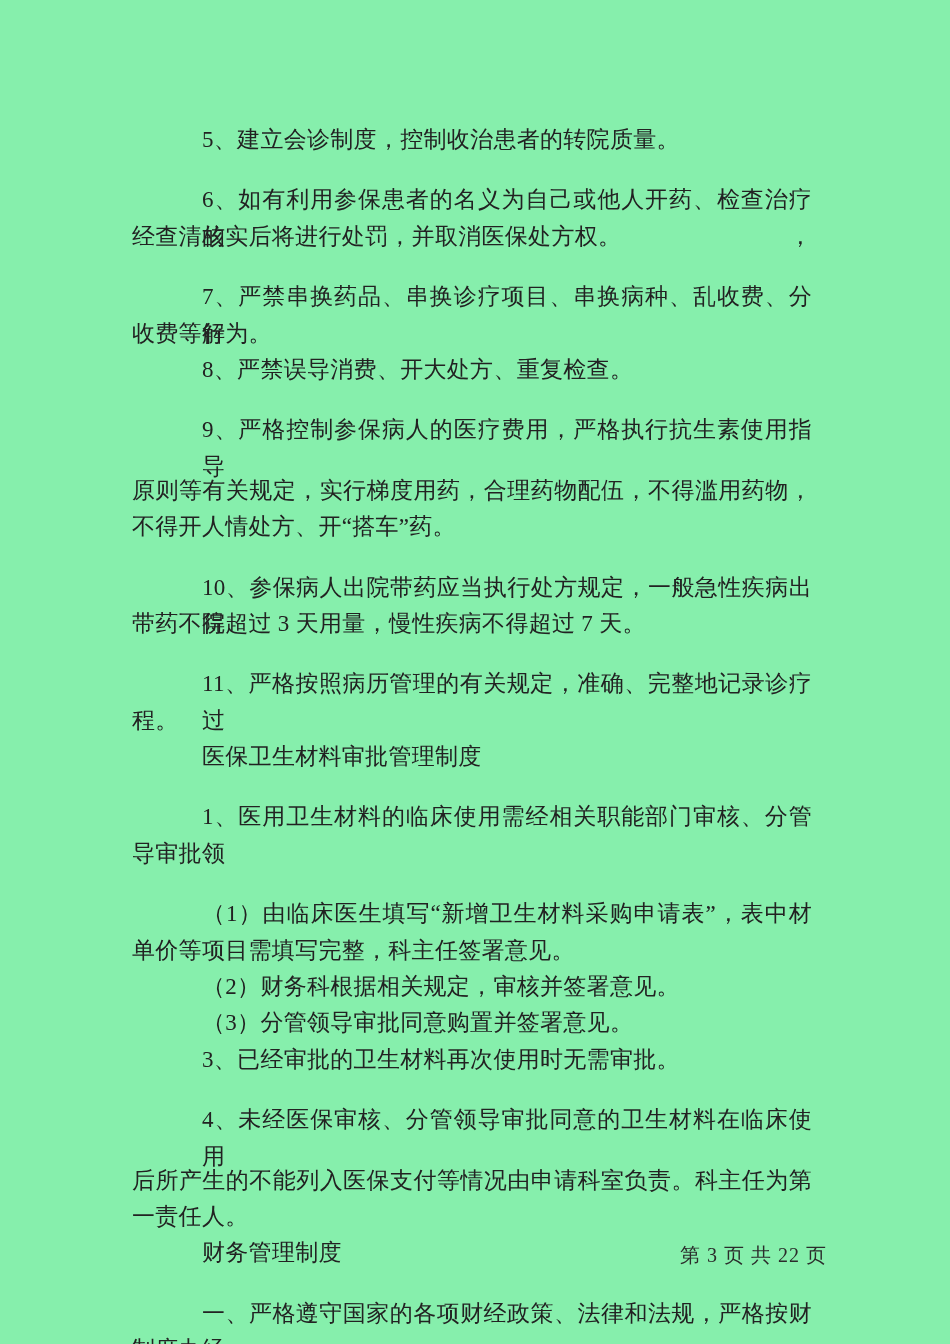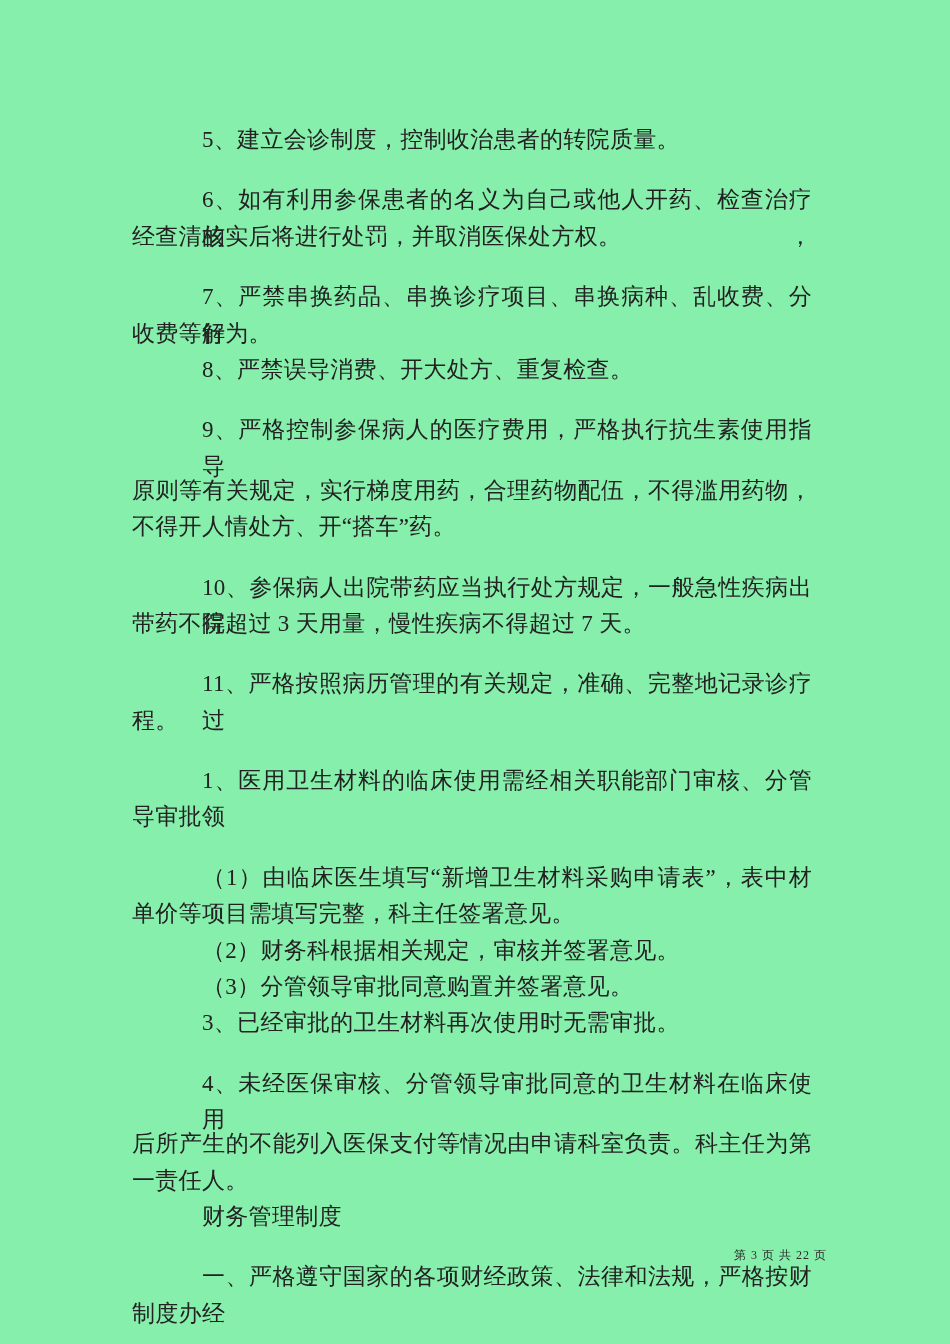--- a/index.html
+++ b/index.html
@@ -36,21 +36,21 @@
   .line.justify {
     text-align: justify;
     text-align-last: justify;
     text-justify: inter-character;
     margin-top: 24px;
   }
   .footer {
     position: absolute;
     top: 1245px;
     right: 143px;
-    font-size: 12px;
+    font-size: 20px;
     line-height: 20px;
     letter-spacing: 1px;
     color: #2b2b2b;
     font-family: "Liberation Serif", "DejaVu Serif", serif;
   }
 </style>
 </head>
 <body>
 
 <div class="page">
@@ -61,20 +61,21 @@
       <div class="line indent justify">7、严禁串换药品、串换诊疗项目、串换病种、乱收费、分解</div>
       <div class="line">收费等行为。</div>
       <div class="line indent">8、严禁误导消费、开大处方、重复检查。</div>
       <div class="line indent justify">9、严格控制参保病人的医疗费用，严格执行抗生素使用指导</div>
       <div class="line justify">原则等有关规定，实行梯度用药，合理药物配伍，不得滥用药物，</div>
       <div class="line">不得开人情处方、开“搭车”药。</div>
       <div class="line indent justify">10、参保病人出院带药应当执行处方规定，一般急性疾病出院</div>
       <div class="line">带药不得超过 3 天用量，慢性疾病不得超过 7 天。</div>
       <div class="line indent justify">11、严格按照病历管理的有关规定，准确、完整地记录诊疗过</div>
       <div class="line">程。</div>
+      <div class="line indent">医保卫生材料审批管理制度</div>
       <div class="line indent justify">1、医用卫生材料的临床使用需经相关职能部门审核、分管领</div>
       <div class="line">导审批</div>
       <div class="line indent justify">（1）由临床医生填写“新增卫生材料采购申请表”，表中材</div>
       <div class="line">单价等项目需填写完整，科主任签署意见。</div>
       <div class="line indent">（2）财务科根据相关规定，审核并签署意见。</div>
       <div class="line indent">（3）分管领导审批同意购置并签署意见。</div>
       <div class="line indent">3、已经审批的卫生材料再次使用时无需审批。</div>
       <div class="line indent justify">4、未经医保审核、分管领导审批同意的卫生材料在临床使用</div>
       <div class="line justify">后所产生的不能列入医保支付等情况由申请科室负责。科主任为第</div>
       <div class="line">一责任人。</div>

